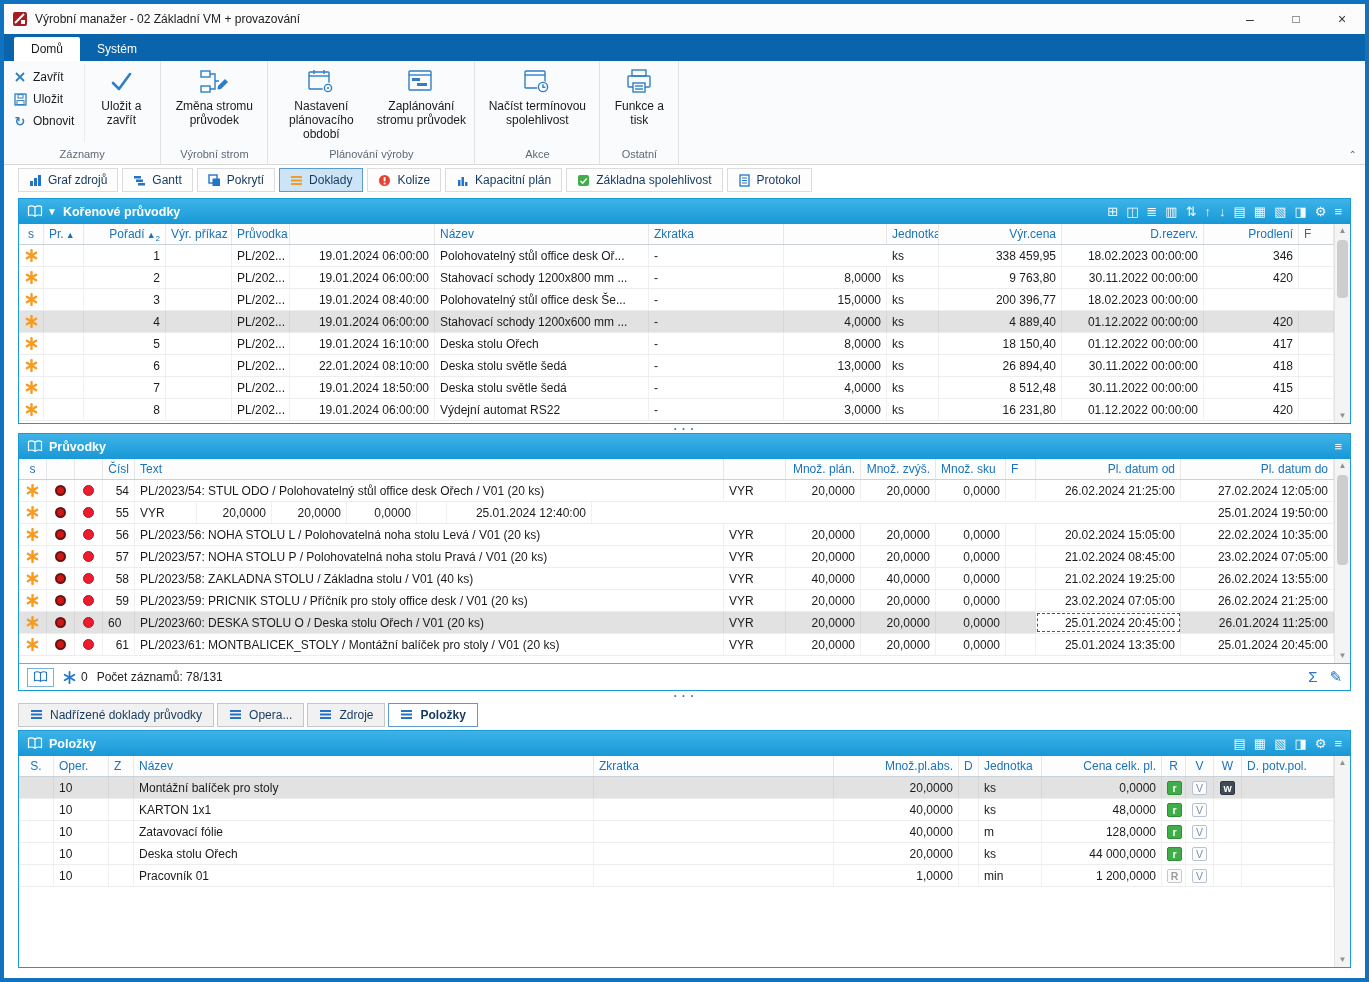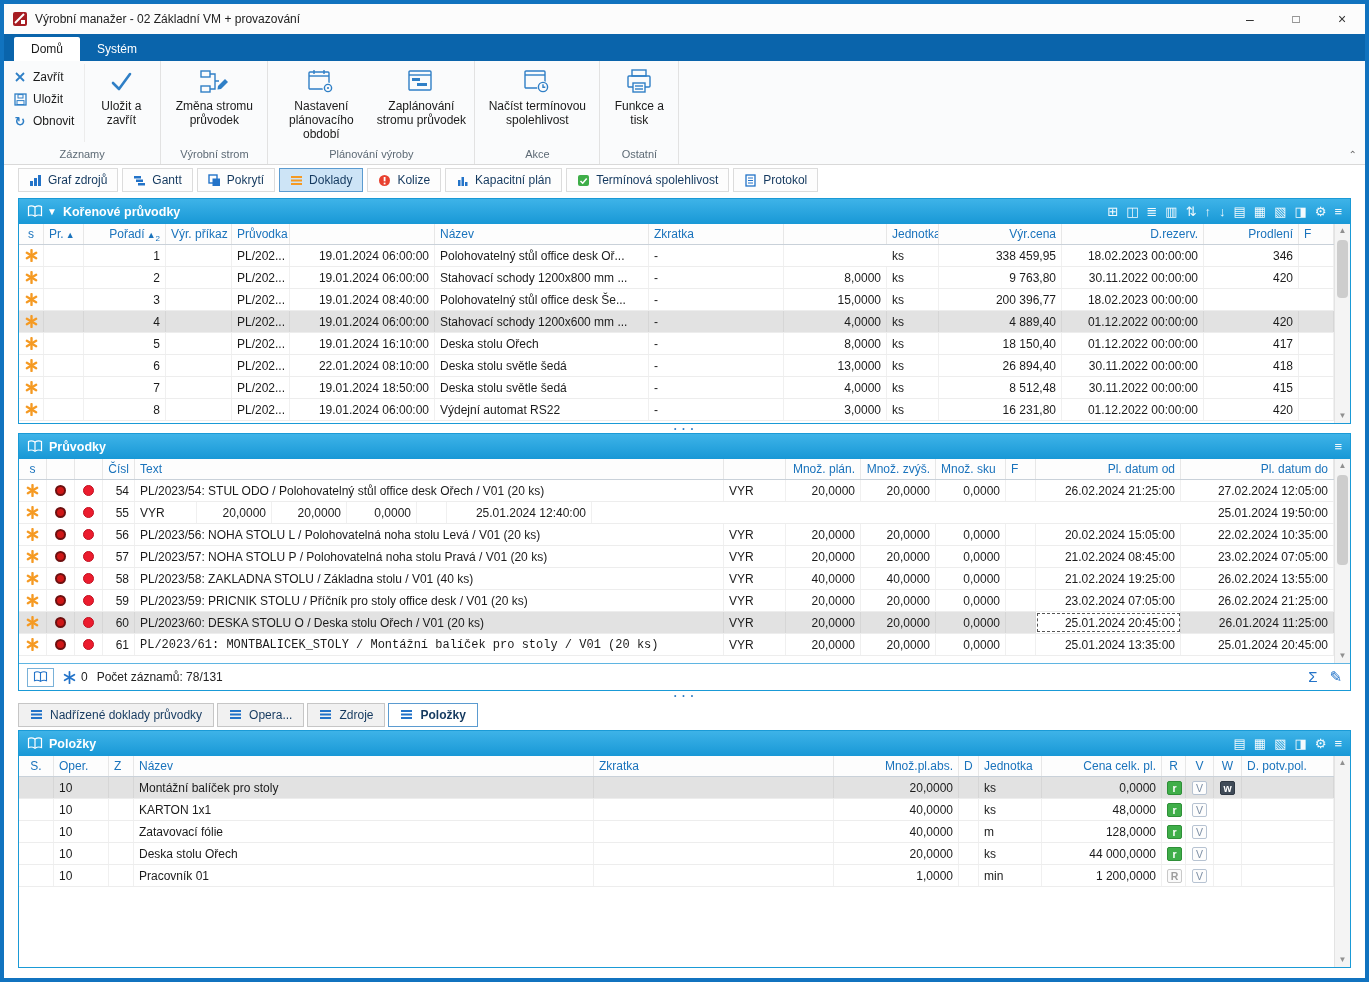--- a/index.html
+++ b/index.html
@@ -294,21 +294,21 @@
         </span>
       <span>Kapacitní plán</span>
     </div>
     <div class="vtab">
       <span class="vicon">
           <svg width="13" height="13" viewBox="0 0 13 13">
             <rect x="1" y="1" width="11" height="11" rx="2" fill="#3fae49"></rect>
             <path d="M3.5 7 l2.2 2.2 4 -4.6" stroke="#fff" stroke-width="1.6" fill="none"></path>
           </svg>
         </span>
-      <span>Termínová spolehlivost</span>
+      <span>Základna spolehlivost</span>
     </div>
     <div class="vtab">
       <span class="vicon">
           <svg width="13" height="13" viewBox="0 0 13 13">
             <rect x="2" y="1" width="9" height="11" fill="none" stroke="#2373c8" stroke-width="1.3"></rect>
             <line x1="4" y1="4" x2="9" y2="4" stroke="#2373c8"></line>
             <line x1="4" y1="6.5" x2="9" y2="6.5" stroke="#2373c8"></line>
             <line x1="4" y1="9" x2="9" y2="9" stroke="#2373c8"></line>
           </svg>
         </span>
@@ -696,42 +696,42 @@
             <div class="tr sel">
               <div class="td" style="width: 28px; text-align: center;"><svg width="13" height="13" viewBox="0 0 12 12" style="display:inline-block;vertical-align:-2px">
                   <g stroke="#f59a23" stroke-width="2.2" stroke-linecap="round">
                     <line x1="6" y1="1" x2="6" y2="11"></line>
                     <line x1="1.7" y1="3.5" x2="10.3" y2="8.5"></line>
                     <line x1="1.7" y1="8.5" x2="10.3" y2="3.5"></line>
                   </g>
                 </svg></div>
               <div class="td" style="width: 28px; text-align: center;"><span class="dot dark"></span></div>
               <div class="td" style="width: 28px; text-align: center;"><span class="dot red"></span></div>
-              <div class="td" style="width: 32px; text-align: right;">60</div>
+              <div class="td" style="width: 32px; ">60</div>
               <div class="td" style="width: 589px;">PL/2023/60: DESKA STOLU O / Deska stolu Ořech / V01 (20 ks)</div>
               <div class="td" style="width: 62px;">VYR</div>
               <div class="td" style="width: 75px; text-align: right;">20,0000</div>
               <div class="td" style="width: 75px; text-align: right;">20,0000</div>
               <div class="td" style="width: 70px; text-align: right;">0,0000</div>
               <div class="td" style="width: 30px;"></div>
               <div class="td focus" style="width: 145px; text-align: right;">25.01.2024 20:45:00</div>
               <div class="td" style="width: 137px; text-align: right;">26.01.2024 11:25:00</div>
             </div>
             <div class="tr">
               <div class="td" style="width: 28px; text-align: center;"><svg width="13" height="13" viewBox="0 0 12 12" style="display:inline-block;vertical-align:-2px">
                   <g stroke="#f59a23" stroke-width="2.2" stroke-linecap="round">
                     <line x1="6" y1="1" x2="6" y2="11"></line>
                     <line x1="1.7" y1="3.5" x2="10.3" y2="8.5"></line>
                     <line x1="1.7" y1="8.5" x2="10.3" y2="3.5"></line>
                   </g>
                 </svg></div>
               <div class="td" style="width: 28px; text-align: center;"><span class="dot dark"></span></div>
               <div class="td" style="width: 28px; text-align: center;"><span class="dot red"></span></div>
               <div class="td" style="width: 32px; text-align: right;">61</div>
-              <div class="td" style="width: 589px; font-family: Liberation Mono, monospace;">PL/2023/61: MONTBALICEK_STOLY / Montážní balíček pro stoly / V01 (20 ks)</div>
+              <div class="td" style="width: 589px;">PL/2023/61: MONTBALICEK_STOLY / Montážní balíček pro stoly / V01 (20 ks)</div>
               <div class="td" style="width: 62px;">VYR</div>
               <div class="td" style="width: 75px; text-align: right;">20,0000</div>
               <div class="td" style="width: 75px; text-align: right;">20,0000</div>
               <div class="td" style="width: 70px; text-align: right;">0,0000</div>
               <div class="td" style="width: 30px;"></div>
               <div class="td" style="width: 145px; text-align: right;">25.01.2024 13:35:00</div>
               <div class="td" style="width: 137px; text-align: right;">25.01.2024 20:45:00</div>
             </div>
           </div>
         <div class="vscroll">

